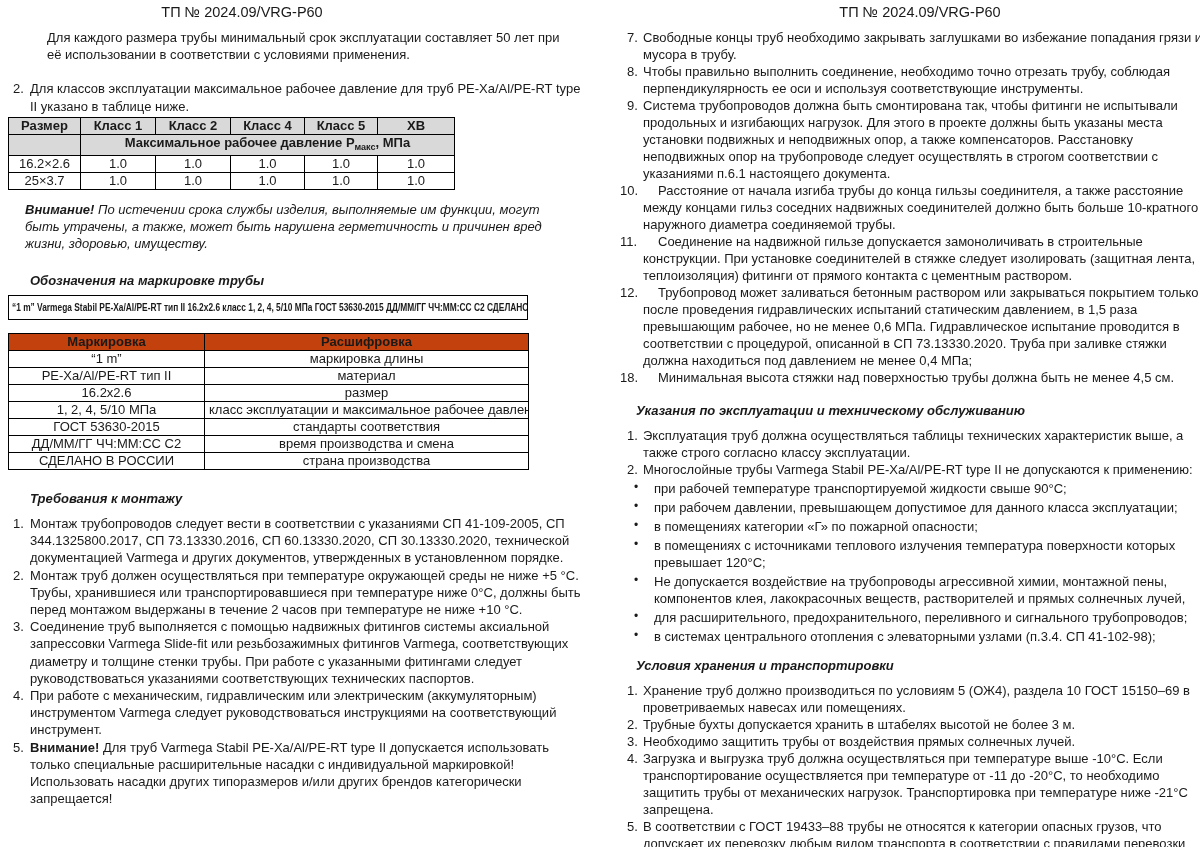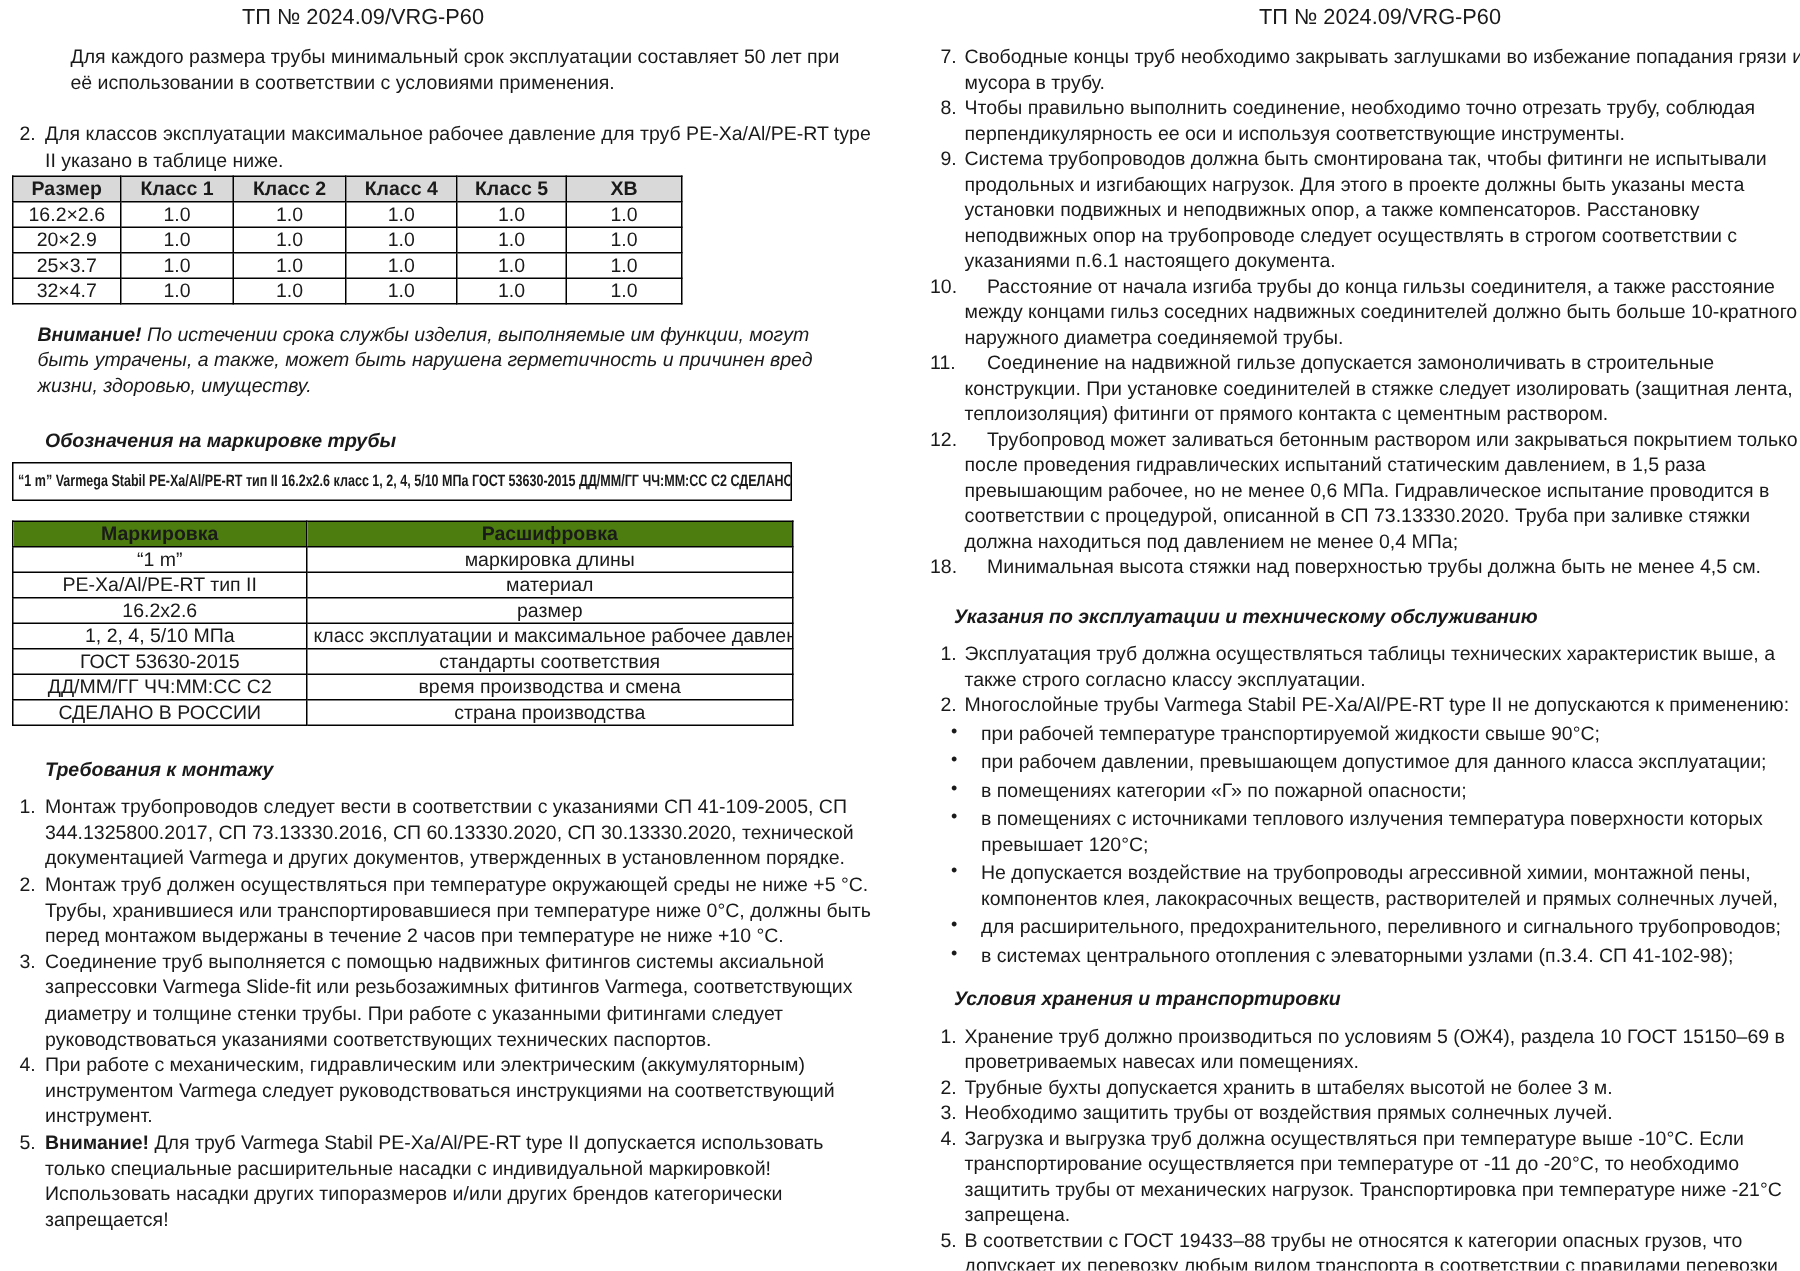--- a/index.html
+++ b/index.html
@@ -37,21 +37,21 @@
   
   table{border-collapse:collapse;border-spacing:0;}
   .t1{margin-top:2px;width:446px;table-layout:fixed;}
   .t1 th,.t1 td{border:1.3px solid #000;text-align:center;font-size:13px;line-height:14px;padding:1px 2px;overflow:hidden;}
   .t1 th{background:#d9d9d9;font-weight:bold;}
   .t1 sub{font-size:9px;vertical-align:-3px;}
 
   
   .t2{margin-top:13px;width:520px;table-layout:fixed;}
   .t2 th,.t2 td{border:1.3px solid #000;text-align:center;font-size:13px;line-height:14px;padding:1px 4px;overflow:hidden;white-space:nowrap;}
-  .t2 th{background:#4d7c0f;font-weight:bold;}
+  .t2 th{background:#c2410c;font-weight:bold;}
 
   .warning{margin-top:11px;font-style:italic;}
   .warning b{font-style:italic;}
   .sec-heading{font-weight:bold;margin-top:20px;padding-left:22px;font-style:italic;}
   .col-right .sec-heading{padding-left:16px;}
   .heading-expl{margin-top:16px;}
   .heading-storage{margin-top:12px;}
 
   .marking-box{margin-top:5px;width:520px;box-sizing:border-box;border:1.4px solid #000;
     padding:2.5px 3px;overflow:hidden;white-space:nowrap;}
@@ -86,45 +86,33 @@
     <tbody>
         <tr>
       <th>Размер</th>
       <th>Класс 1</th>
       <th>Класс 2</th>
       <th>Класс 4</th>
       <th>Класс 5</th>
       <th>ХВ</th>
     </tr>
     <tr>
+      <th></th>
+      <th colspan="5"><span>Максимальное рабочее давление Р</span><sub>макс</sub><span>, МПа</span></th>
+    </tr>
+    <tr>
       <td>16.2×2.6</td>
       <td>1.0</td>
       <td>1.0</td>
       <td>1.0</td>
       <td>1.0</td>
       <td>1.0</td>
     </tr>
     <tr>
-      <td>20×2.9</td>
-      <td>1.0</td>
-      <td>1.0</td>
-      <td>1.0</td>
-      <td>1.0</td>
-      <td>1.0</td>
-    </tr>
-    <tr>
       <td>25×3.7</td>
-      <td>1.0</td>
-      <td>1.0</td>
-      <td>1.0</td>
-      <td>1.0</td>
-      <td>1.0</td>
-    </tr>
-    <tr>
-      <td>32×4.7</td>
       <td>1.0</td>
       <td>1.0</td>
       <td>1.0</td>
       <td>1.0</td>
       <td>1.0</td>
     </tr>
   </tbody>
     </table>
 
   <p class="warning"><b>Внимание!</b><span> По истечении срока службы изделия, выполняемые им функции, могут быть утрачены, а также, может быть нарушена герметичность и причинен вред жизни, здоровью, имуществу.</span></p>

